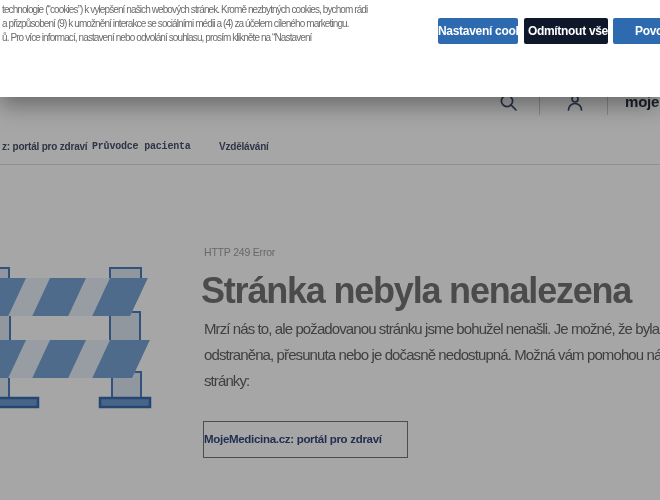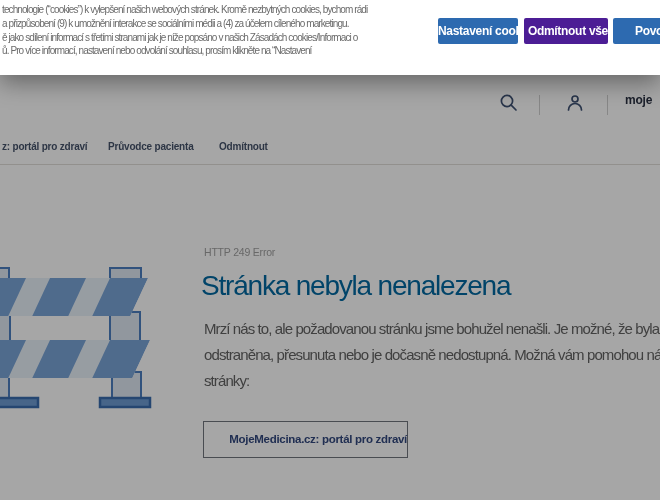--- a/index.html
+++ b/index.html
@@ -8,47 +8,47 @@
     position:relative; overflow:hidden;
     font-family:"Liberation Sans", sans-serif;
     background:#ffffff;
   }
 
   
   .page { position:absolute; inset:0; background:#ffffff; z-index:1; }
 
   .hdr-icon { position:absolute; cursor:pointer; }
   .hdr-divider { position:absolute; width:1px; height:20px; background:#d0d0d0; top:95px; }
-  .logo { position:absolute; left:625px; top:93px; font-size:12px; font-weight:bold;
+  .logo { position:absolute; left:625px; top:93px; font-size:15px; font-weight:bold;
           color:#2b3243; letter-spacing:-0.2px; white-space:nowrap; cursor:pointer; }
 
   .nav-item { position:absolute; top:141px; font-size:10px; font-weight:600;
               letter-spacing:-0.2px; color:#46536b; white-space:nowrap; cursor:pointer; }
   .nav-rule { position:absolute; left:0; right:0; top:164px; height:1px; background:#e0ddd9; }
 
   .error-label { position:absolute; left:204px; top:246px; font-size:10.5px;
                  letter-spacing:-0.2px; color:#a0a0a0; }
-  .error-title { position:absolute; left:201px; top:270px; font-size:28px; font-weight:400;
-                 letter-spacing:-1.2px; color:#0369a1; white-space:nowrap; }
+  .error-title { position:absolute; left:201px; top:270px; font-size:36px; font-weight:700;
+                 letter-spacing:-1.2px; color:#737373; white-space:nowrap; }
   .error-body  { position:absolute; left:204px; top:316px; font-size:15px; line-height:26.2px;
                  letter-spacing:-0.9px; color:#636363; }
   .error-body div { white-space:nowrap; }
   .cta-btn { position:absolute; left:203px; top:421px; width:205px; height:37px;
              border:1px solid #70757d; background:transparent; color:#33497f;
              font-family:"Liberation Sans", sans-serif;
              font-size:11.5px; font-weight:bold; letter-spacing:-0.3px; line-height:35px;
-             text-align:right; white-space:nowrap; cursor:pointer; }
+             text-align:left; white-space:nowrap; cursor:pointer; }
 
   .barrier { position:absolute; left:-40px; top:264px; width:200px; height:150px; }
 
   
   .scrim { position:absolute; inset:0; background:rgba(0,0,0,0.35); z-index:50; }
 
   
-  .cookie-banner { position:absolute; left:0; top:0; width:100%; height:75px;
+  .cookie-banner { position:absolute; left:0; top:0; width:100%; height:97px;
                    background:#ffffff; z-index:100;
                    box-shadow:0 8px 22px rgba(0,0,0,0.38); }
   .cookie-text { position:absolute; left:2px; top:3px; font-size:10px; line-height:13.8px;
                  letter-spacing:-0.9px; color:#6b6b6b; }
   .cookie-text div { white-space:nowrap; }
   .cookie-btn { position:absolute; top:18px; height:26px; border:none; border-radius:2px;
                 color:#ffffff; font-family:"Liberation Sans", sans-serif;
                 font-size:12px; font-weight:bold; letter-spacing:-0.3px;
                 text-align:right; white-space:nowrap; cursor:pointer; }
   .cookie-btn.b1 { left:438px; width:80px; }
@@ -70,22 +70,22 @@
   <svg class="hdr-icon" style="left:565px; top:92px;" width="20" height="22" viewBox="0 0 20 22">
     <circle cx="10" cy="7" r="3" fill="none" stroke="#3f5273" stroke-width="1.7"></circle>
     <path d="M3.5,18 a6.5,6.5 0 0 1 13,0" fill="none" stroke="#3f5273" stroke-width="1.7" stroke-linecap="round"></path>
   </svg>
 
   <div class="hdr-divider" style="left:607px;"></div>
 
   <div class="logo">moje</div>
 
   <div class="nav-item" style="left:2px;">z: portál pro zdraví</div>
-  <div class="nav-item" style="left:108px;">Průvodce pacienta</div>
-  <div class="nav-item" style="left:219px;">Odmítnout</div>
+  <div class="nav-item" style="left:92px;font-family:Liberation Mono, monospace;">Průvodce pacienta</div>
+  <div class="nav-item" style="left:219px;">Vzdělávání</div>
   <div class="nav-rule"></div>
 
   <div class="error-label">HTTP 249 Error</div>
   <h1 class="error-title">Stránka nebyla nenalezena</h1>
   <div class="error-body">
     <div>Mrzí nás to, ale požadovanou stránku jsme bohužel nenašli. Je možné, že byla</div>
     <div>odstraněna, přesunuta nebo je dočasně nedostupná. Možná vám pomohou následující</div>
     <div>stránky:</div>
   </div>
   <button class="cta-btn">MojeMedicina.cz: portál pro zdraví</button>
@@ -135,19 +135,18 @@
     </g>
   </svg>
 </div>
 
 <div class="scrim"></div>
 
 <div class="cookie-banner">
   <div class="cookie-text">
     <div>technologie (“cookies”) k vylepšení našich webových stránek. Kromě nezbytných cookies, bychom rádi</div>
     <div>a přizpůsobení (9) k umožnění interakce se sociálními médii a (4) za účelem cíleného marketingu.</div>
-    <div>ě jako sdílení informací s třetími stranami jak je níže popsáno v našich Zásadách cookies/Informaci o</div>
     <div>ů. Pro více informací, nastavení nebo odvolání souhlasu, prosím klikněte na “Nastavení</div>
   </div>
   <button class="cookie-btn b1" style="background: rgb(45, 106, 176);">Nastavení cookies</button>
-  <button class="cookie-btn b2" style="background: #4c1d95;">Odmítnout vše</button>
+  <button class="cookie-btn b2" style="background: #0f172a;">Odmítnout vše</button>
   <button class="cookie-btn b3" style="background: rgb(45, 106, 176);">Povolit vše</button>
 </div>
 
 </body></html>

